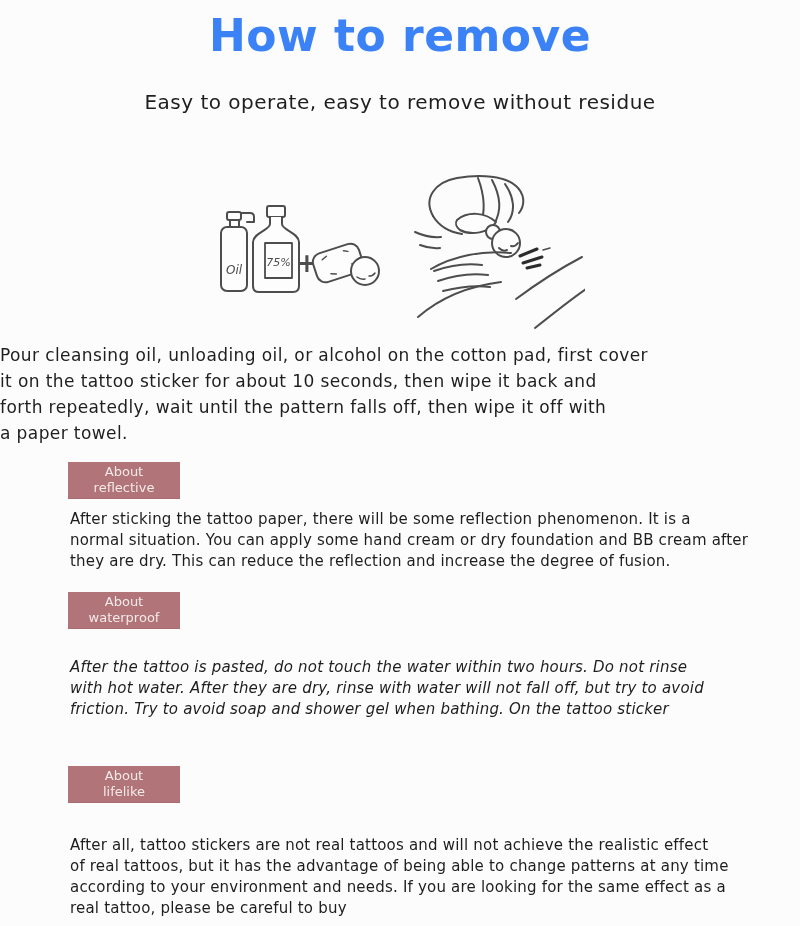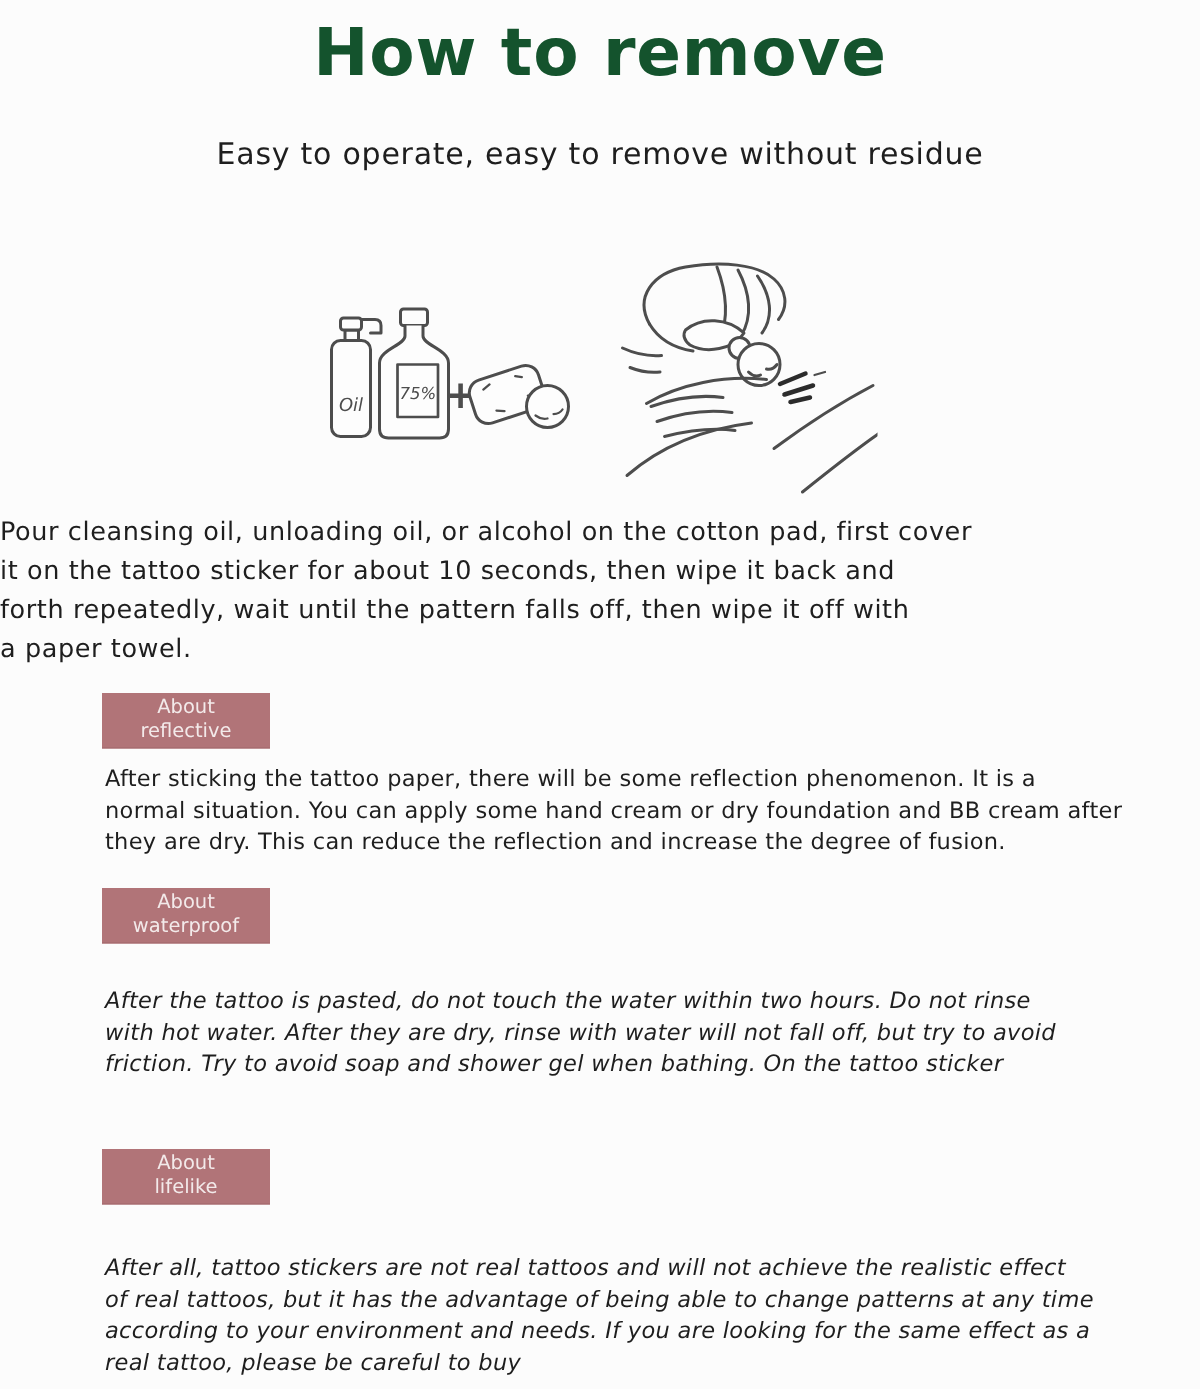--- a/index.html
+++ b/index.html
@@ -4,21 +4,21 @@
 <style>
   html,body{margin:0;padding:0;}
   body{
     width:800px;height:926px;overflow:hidden;
     background:#fcfcfc;color:#1e1e1e;
     font-family:"DejaVu Sans", sans-serif;
   }
   .title{
     padding-top:10px;text-align:center;
     font-size:44px;font-weight:bold;letter-spacing:0.5px;line-height:52px;
-    color:#14532d;
+    color:#3b82f6;
   }
   .subtitle{
     margin-top:26px;text-align:center;
     font-size:20px;letter-spacing:0.5px;line-height:28px;
   }
   .illustration{
     display:block;margin:54px 0 0 205px;
   }
   .intro{
     margin-top:12px;white-space:pre;
@@ -33,21 +33,21 @@
   }
   .badge-1{margin-top:16px;}
   .badge-2{margin-top:20px;}
   .badge-3{margin-top:46px;}
   .para{
     margin-left:70px;white-space:pre;
     font-size:15px;line-height:21px;letter-spacing:0.2px;
   }
   .para-1{margin-top:10px;}
   .para-2{margin-top:28px;font-style:italic;}
-  .para-3{margin-top:32px;font-style:italic;}
+  .para-3{margin-top:32px;}
   svg text{font-family:"DejaVu Sans", sans-serif;}
 </style>
 </head>
 <body>
 
 <div class="title">How to remove</div>
 <div class="subtitle">Easy to operate, easy to remove without residue</div>
 
 <svg class="illustration" width="380" height="160" viewBox="0 0 380 160">
   <g stroke="#4d4d4d" stroke-width="2" fill="none" stroke-linecap="round" stroke-linejoin="round">

